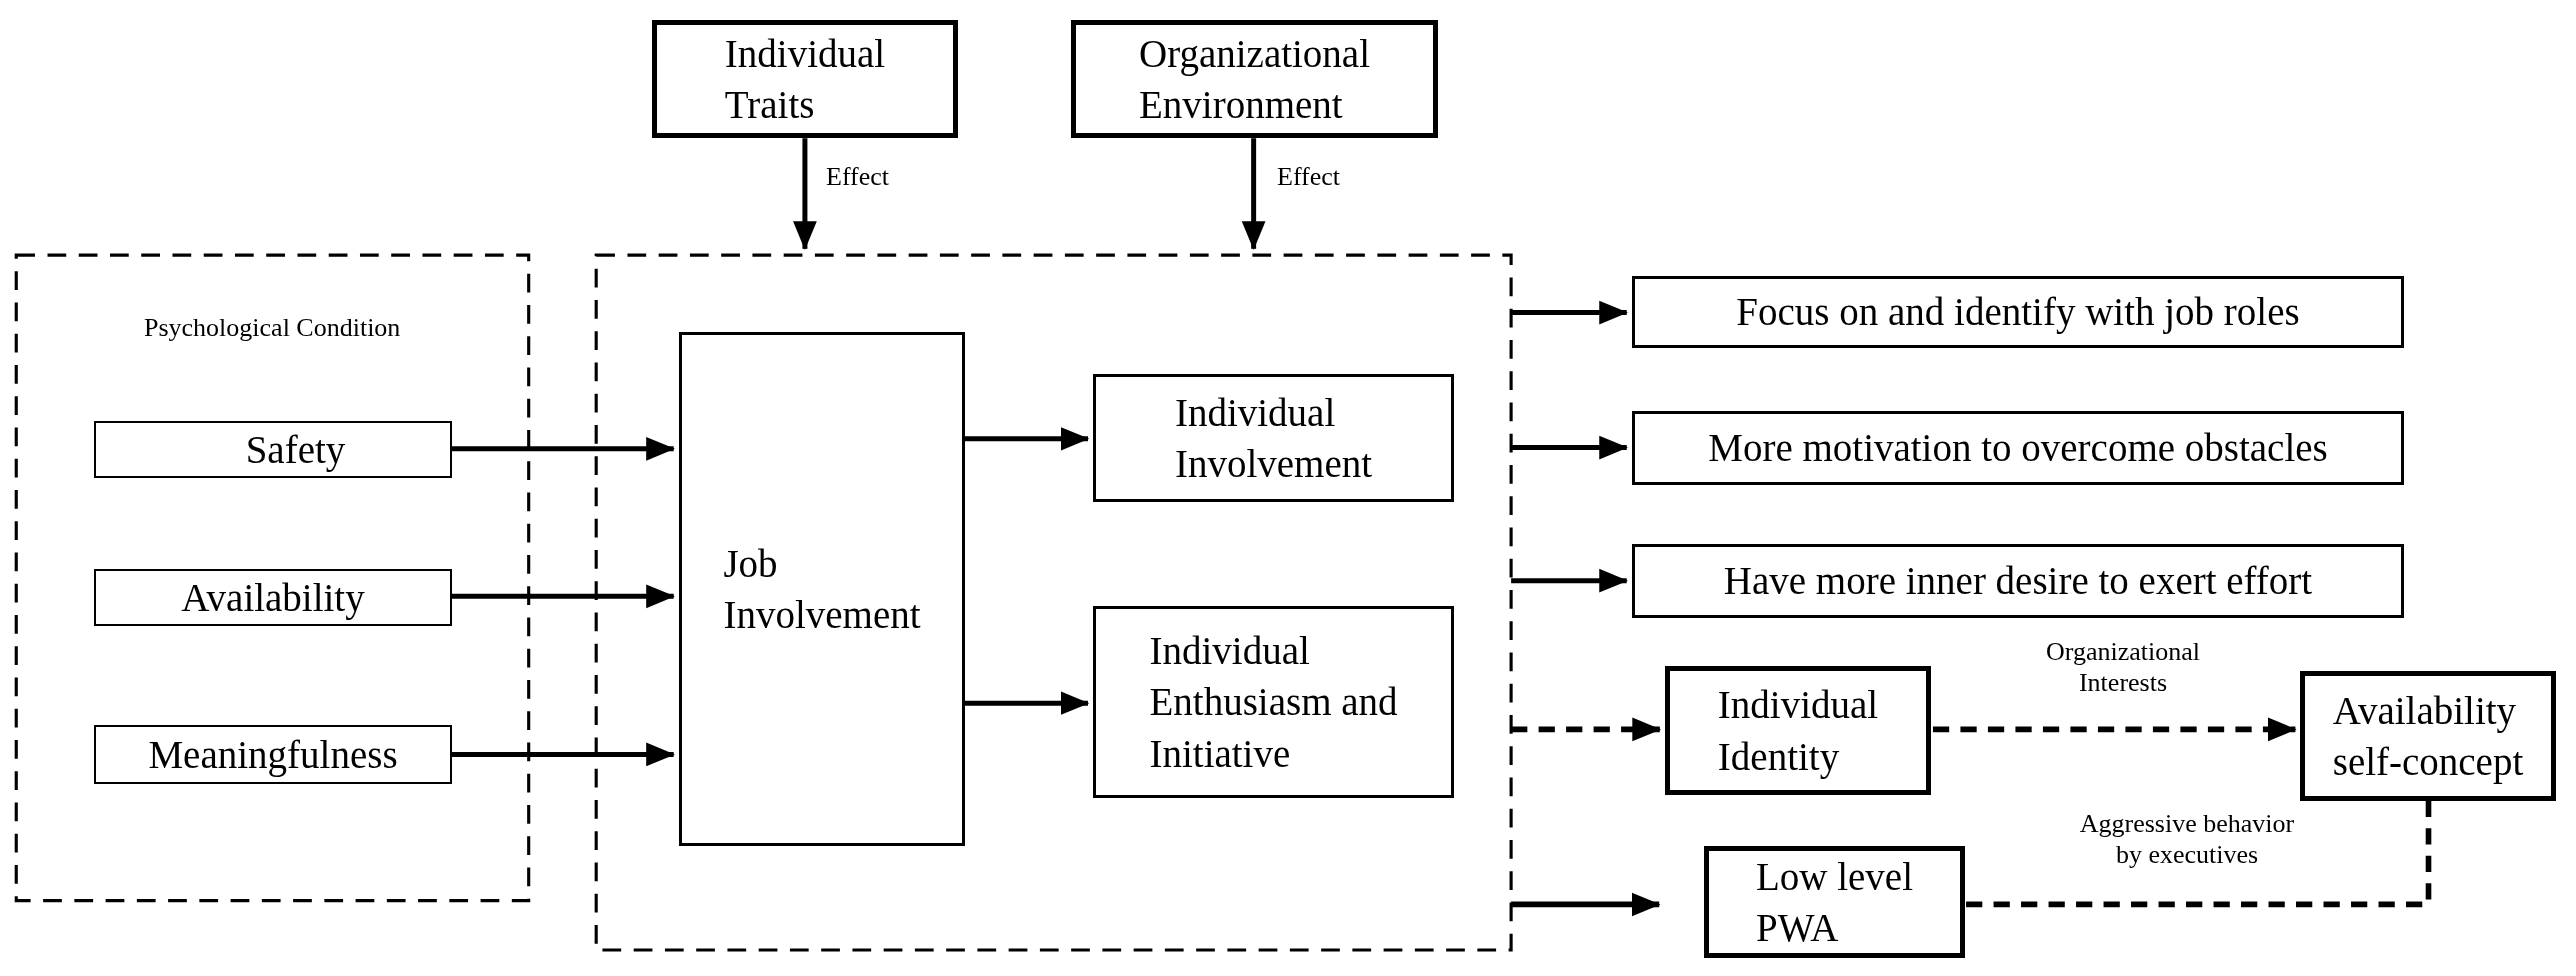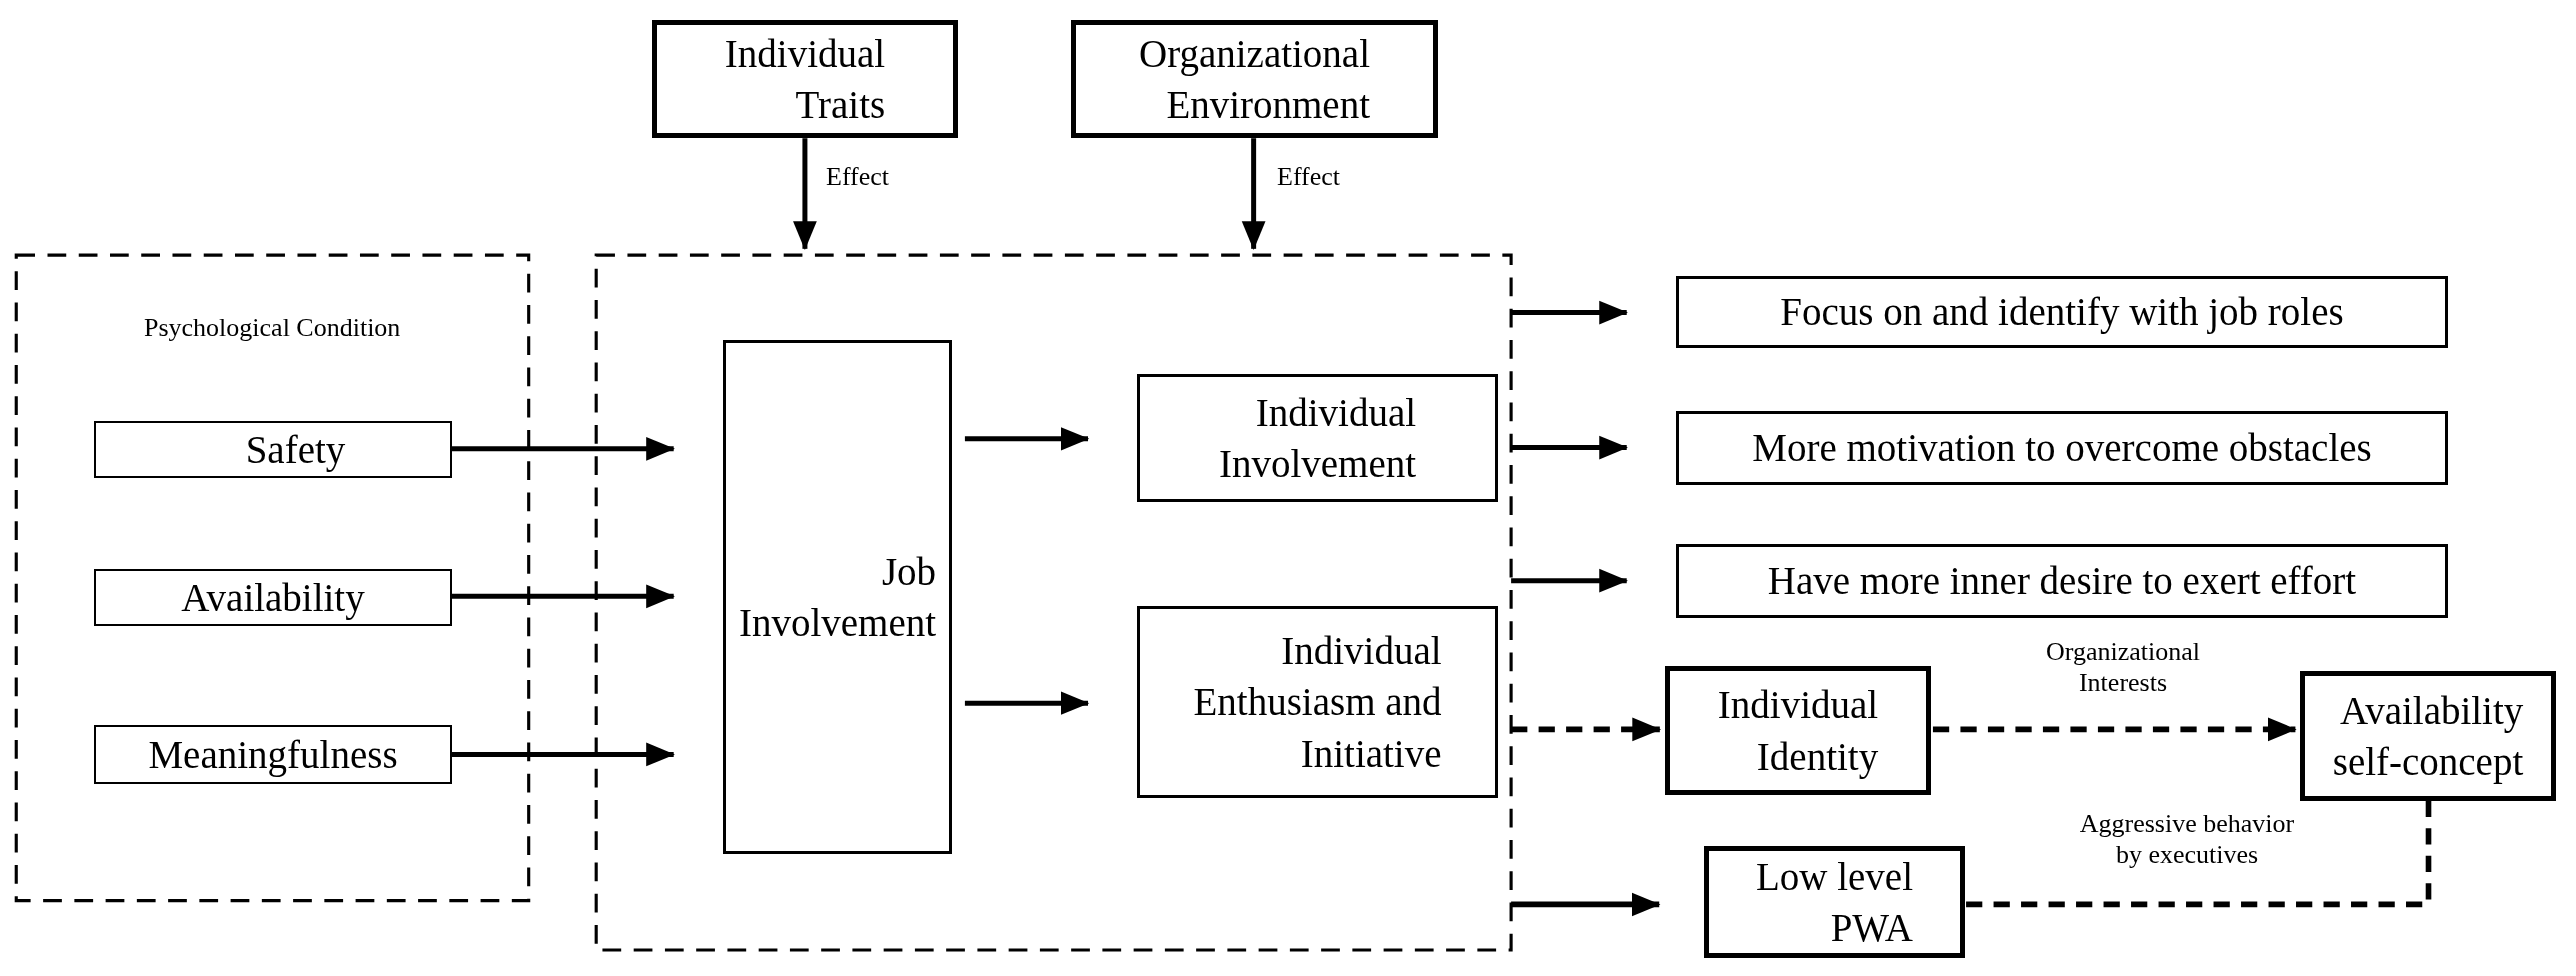--- a/index.html
+++ b/index.html
@@ -15,27 +15,27 @@
   #wires { position: absolute; left: 0; top: 0; z-index: 1; }
   .box {
     position: absolute;
     z-index: 2;
     background: #ffffff;
     border: 3.7px solid #000000;
     box-sizing: border-box;
     display: flex;
     align-items: center;
     justify-content: center;
-    text-align: right;
+    text-align: left;
     font-size: 39px;
     line-height: 1.32;
     white-space: pre-line;
   }
   .box.thin  { border-width: 2.5px; }
-  .box.mid   { border-width: 3.1px; margin-left: 44px; }
+  .box.mid   { border-width: 3.1px; }
   .box.thick { border-width: 5px; }
   .floating-label {
     position: absolute;
     z-index: 3;
     font-size: 26px;
     line-height: 1.2;
     text-align: center;
     white-space: pre-line;
   }
 </style>
@@ -91,21 +91,21 @@
   <div class="box thin" style="left:94px; top:421px; width:358px; height:57px;padding-left:45px;">
     <span>Safety</span>
   </div>
   <div class="box thin" style="left:94px; top:569px; width:358px; height:57px;">
     <span>Availability</span>
   </div>
   <div class="box thin" style="left:94px; top:725px; width:358px; height:59px;">
     <span>Meaningfulness</span>
   </div>
 
-  <div class="box mid" style="left:679px; top:340px; width:229px; height:514px;">
+  <div class="box mid" style="left:679px; top:332px; width:286px; height:514px;">
     <span>Job
 Involvement</span>
   </div>
   <div class="box mid" style="left:1093px; top:374px; width:361px; height:128px;">
     <span>Individual
 Involvement</span>
   </div>
   <div class="box mid" style="left:1093px; top:606px; width:361px; height:192px;">
     <span>Individual
 Enthusiasm and

